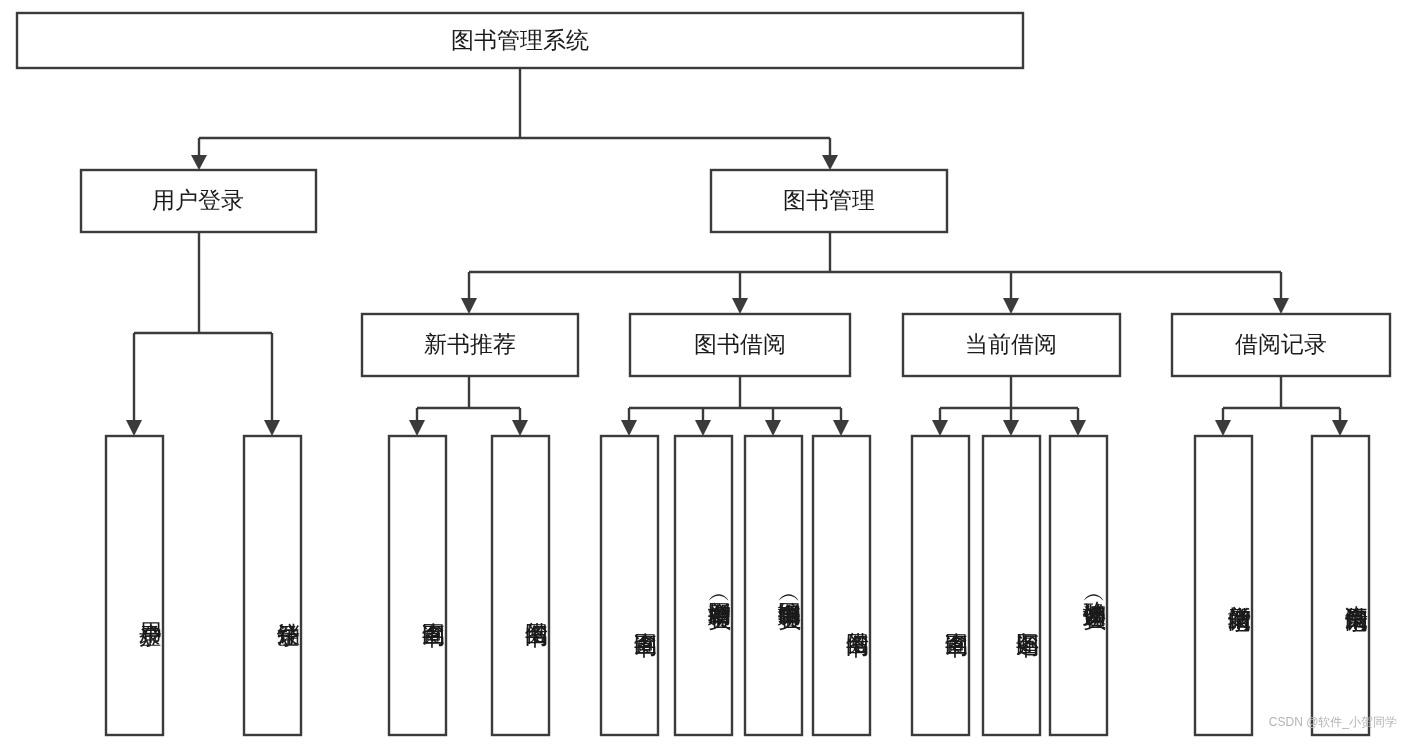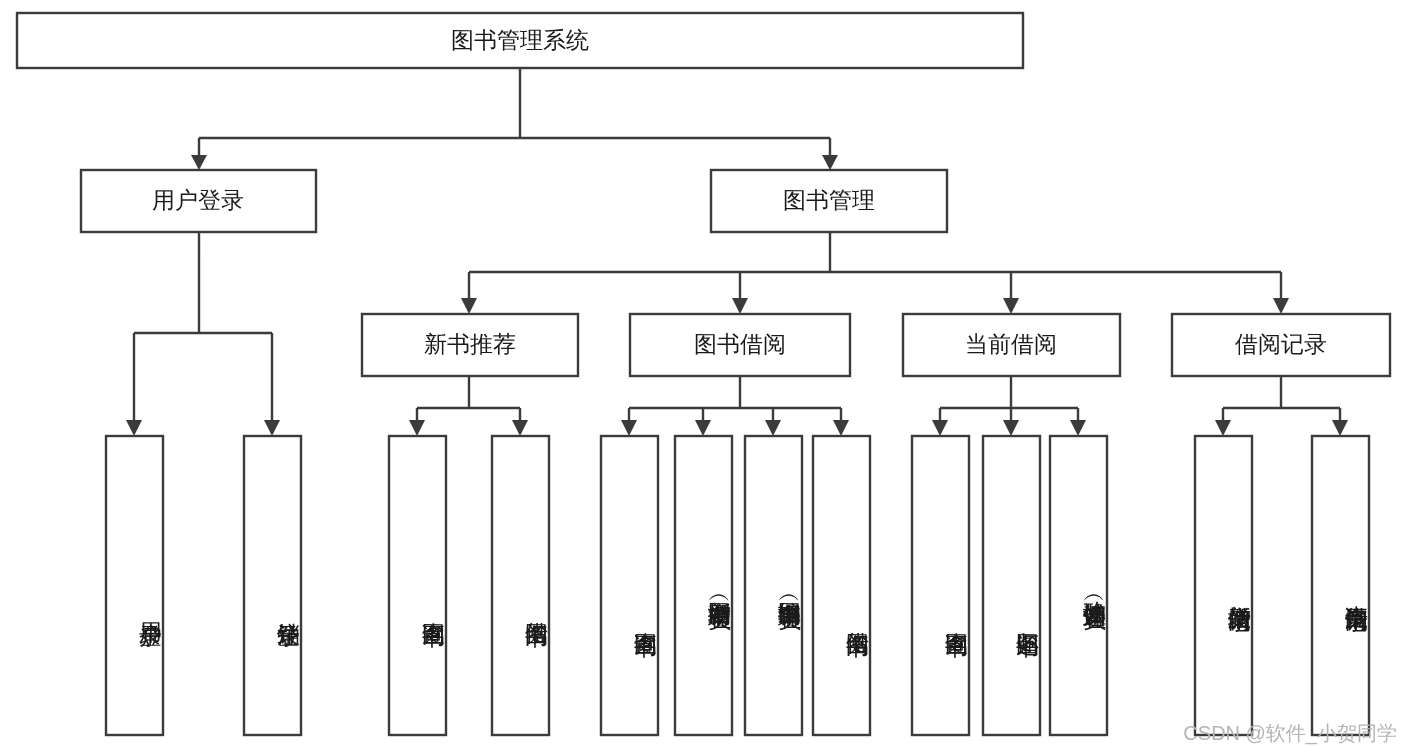--- a/index.html
+++ b/index.html
@@ -59,23 +59,23 @@
     text-align: center;
     display: flex;
     align-items: flex-start;
     justify-content: center;
     white-space: nowrap;
     pointer-events: none;
   }
   .watermark {
     position: absolute;
     right: 8px;
-    bottom: 0;
-    font-family: "Liberation Sans", "DejaVu Sans", sans-serif;
-    font-size: 20px;
+    bottom: 16px;
+    font-family: "Liberation Sans", "DejaVu Sans", sans-serif;
+    font-size: 12px;
     color: #b4b4b4;
     white-space: nowrap;
     margin-left: 14px;
   }
 </style>
 </head>
 <body>
 
 <div id="diagram-root">
 

